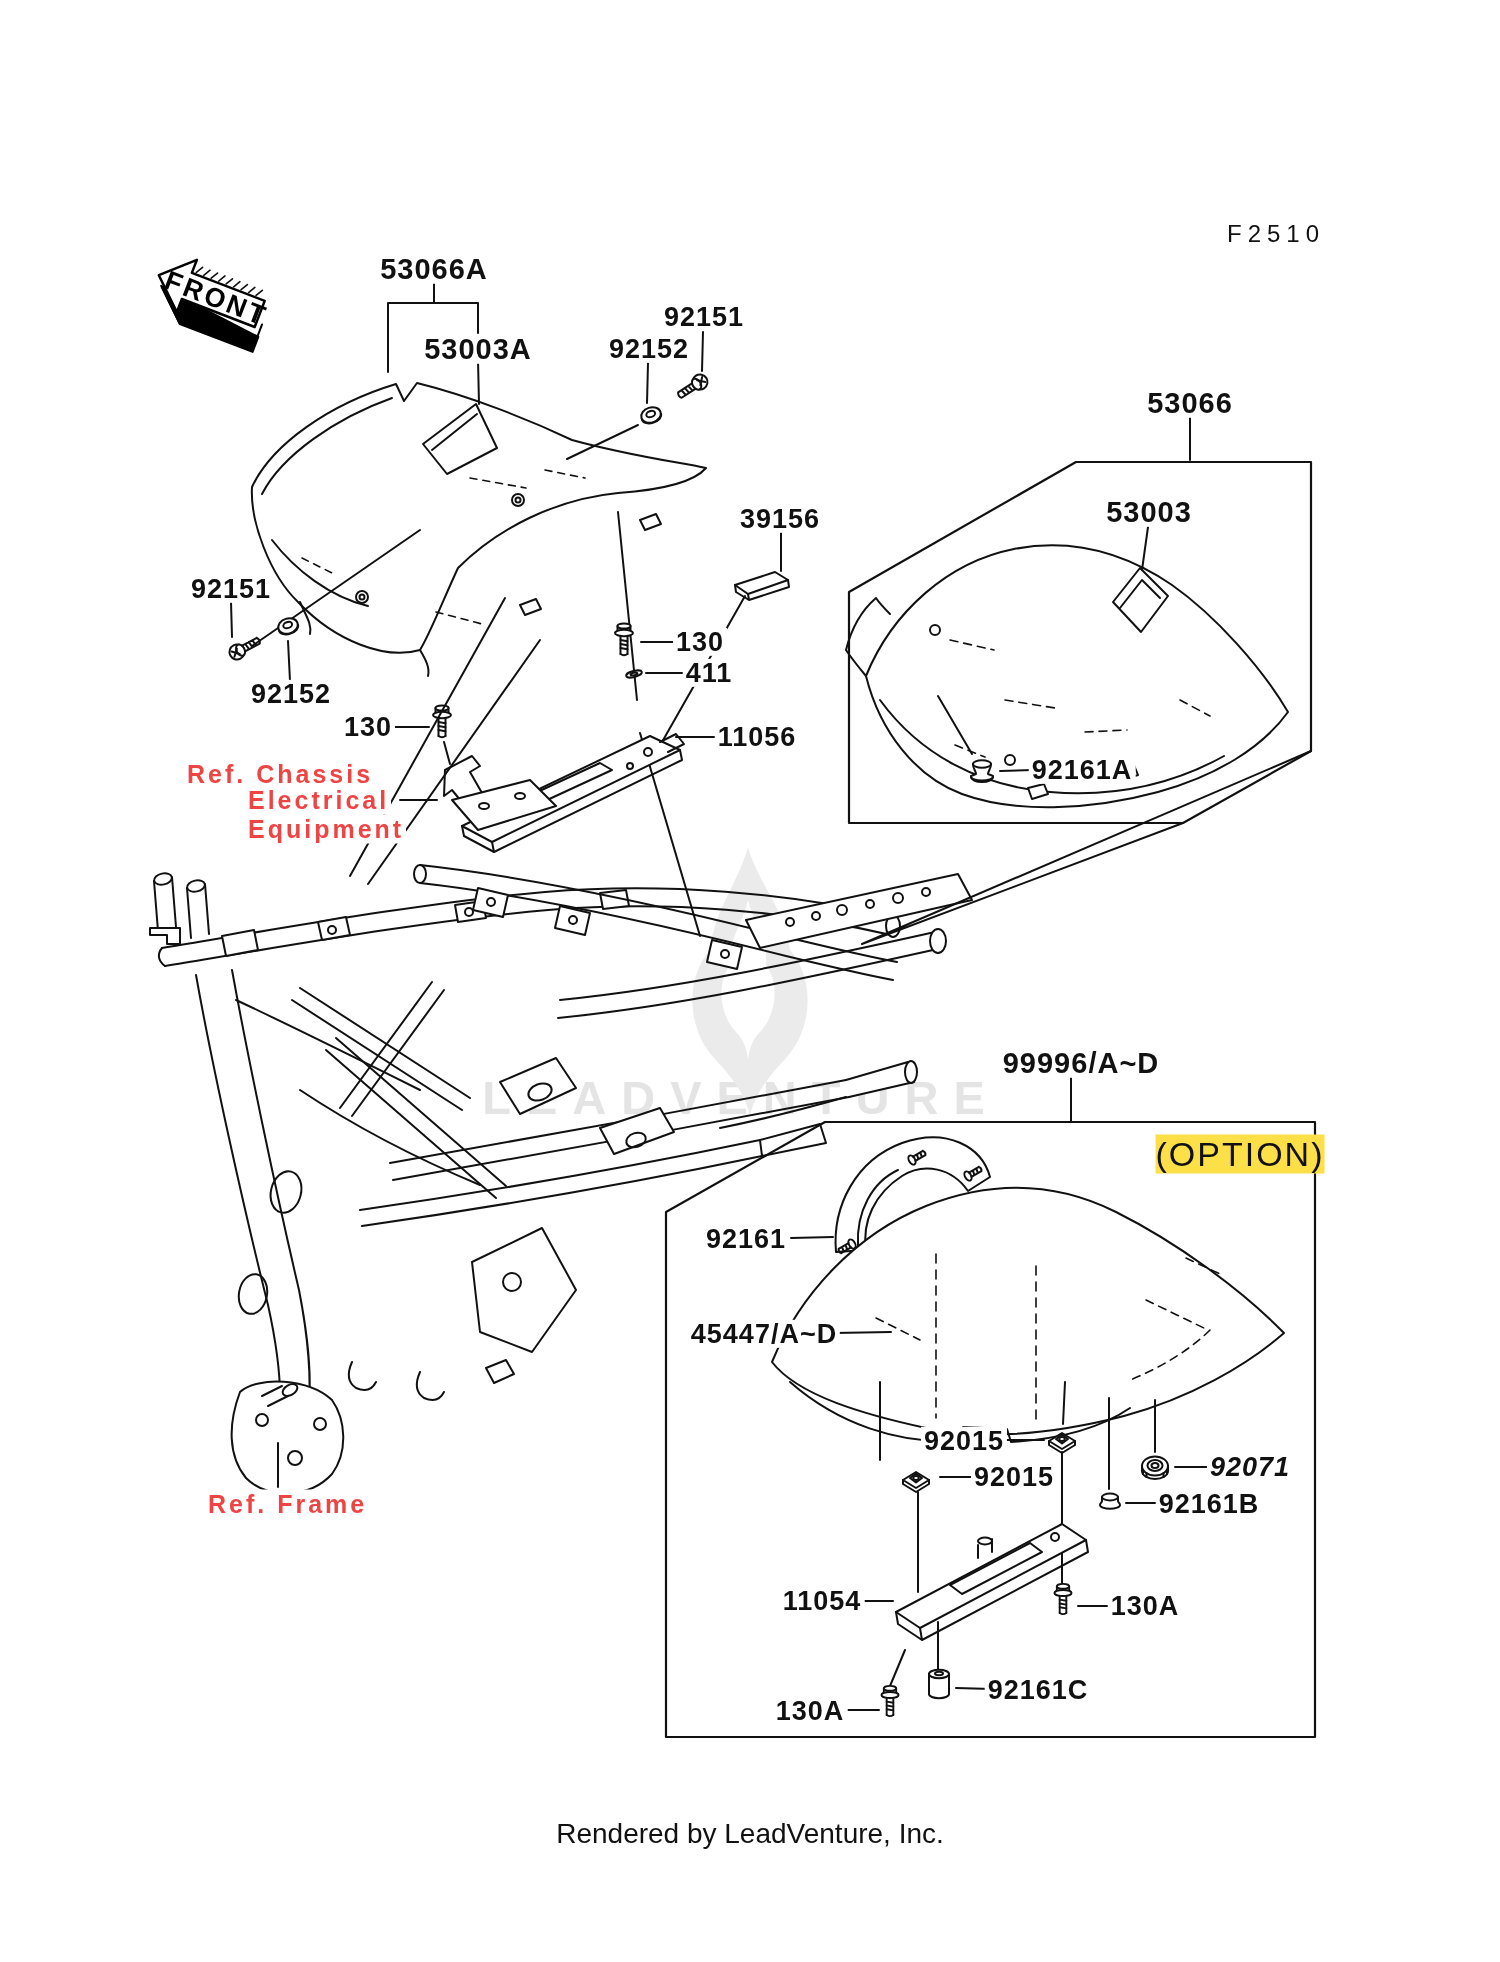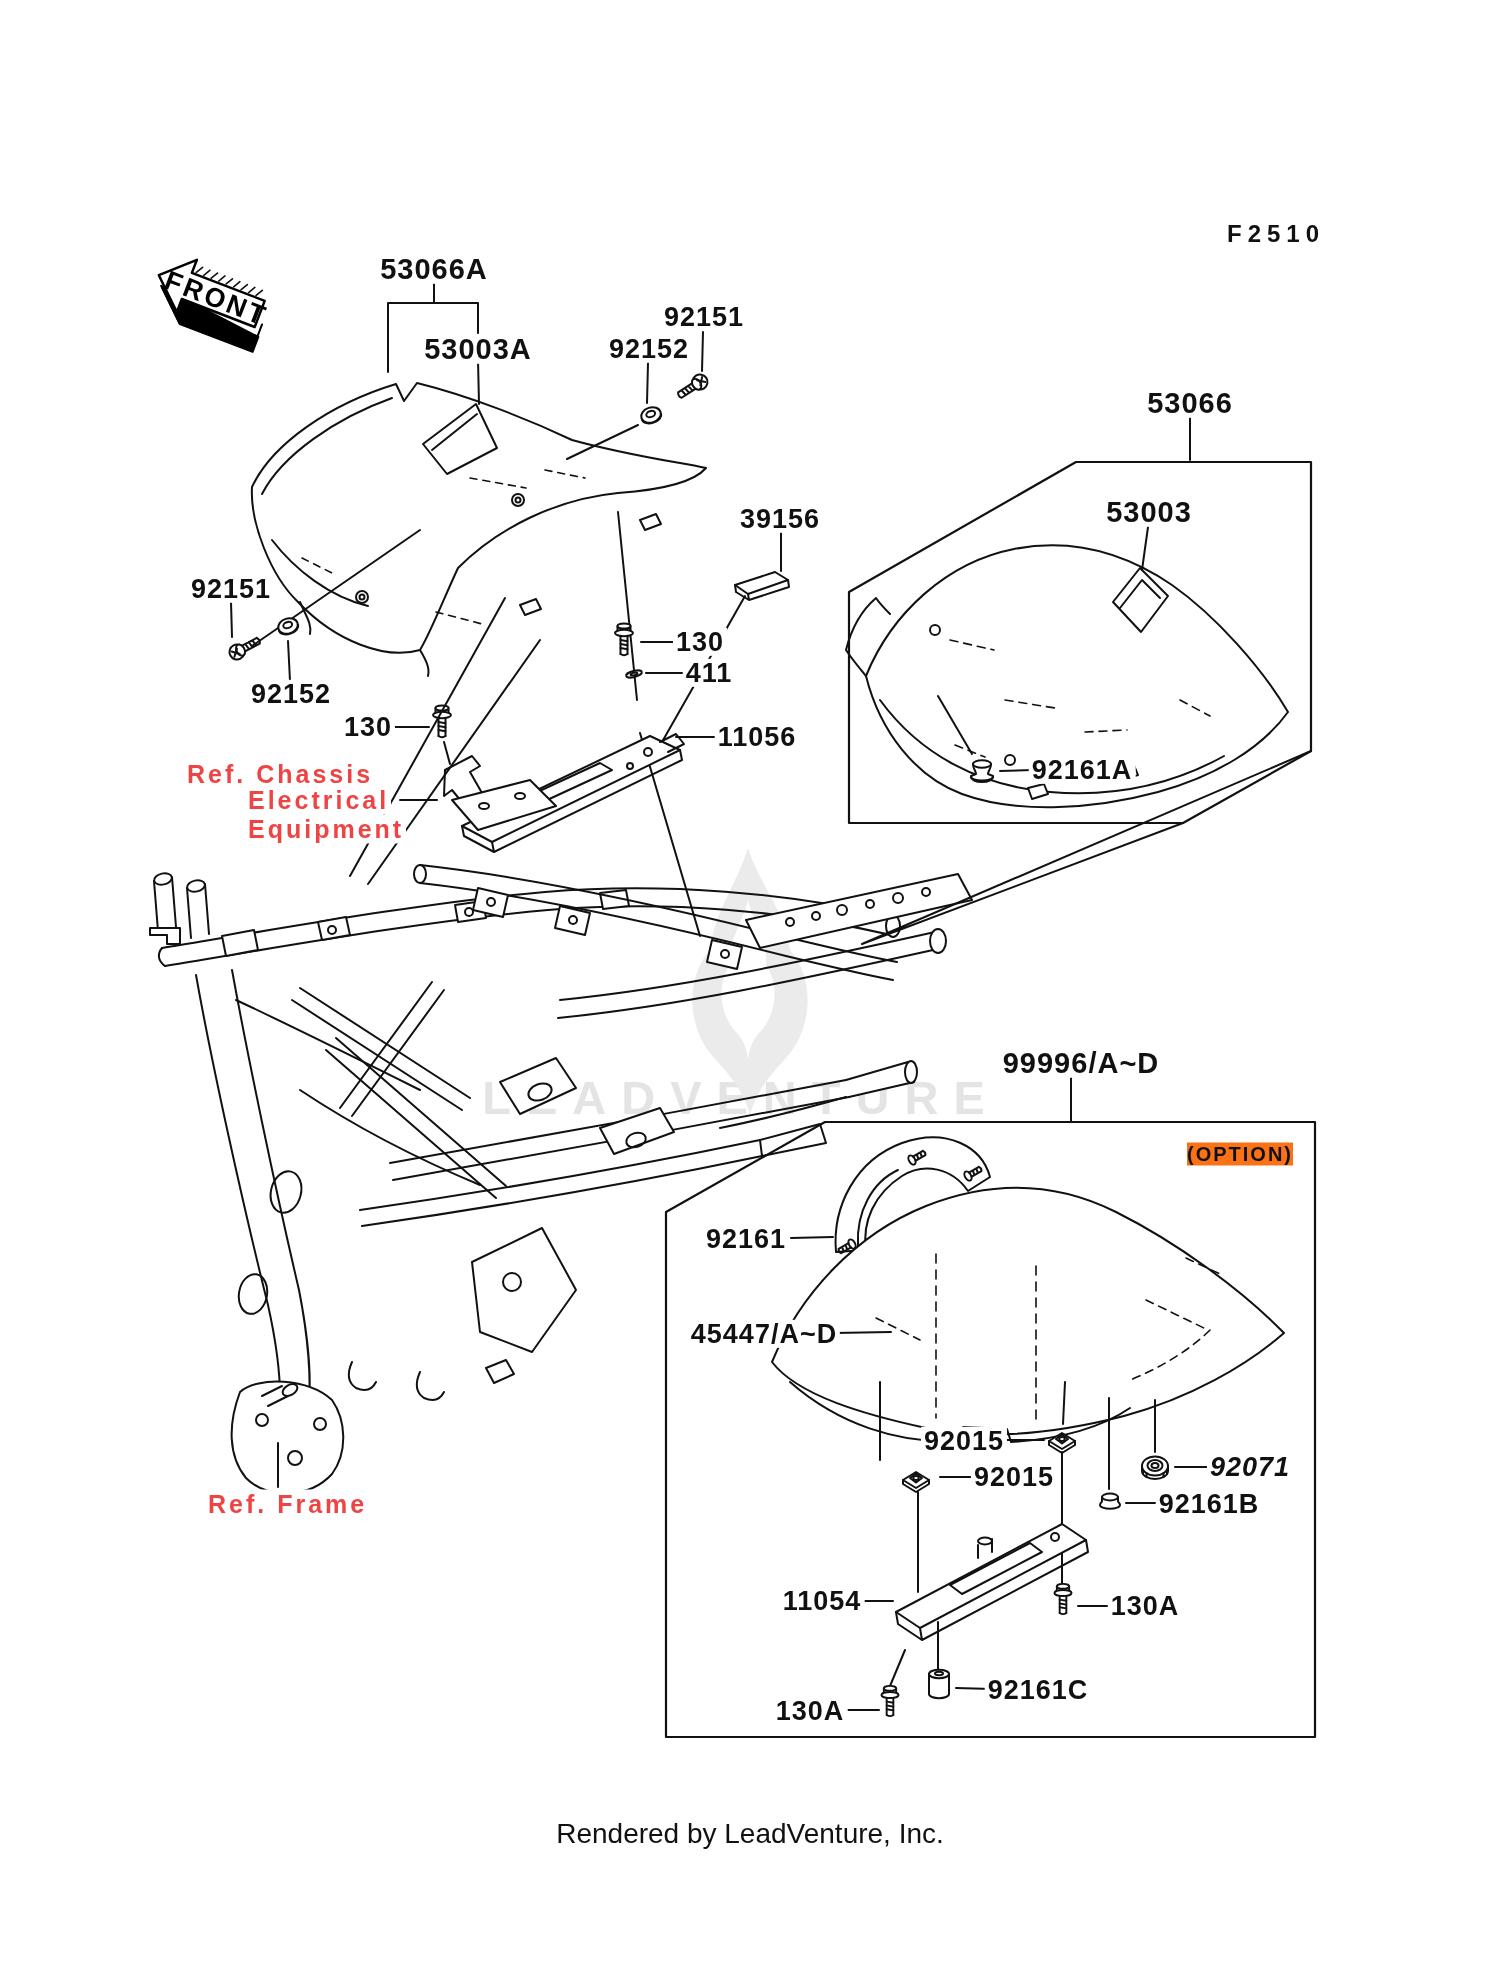--- a/index.html
+++ b/index.html
@@ -14,30 +14,30 @@
     user-select:none;
   }
   .pn{
     position:absolute;transform:translate(-50%,-50%);
     font-weight:bold;font-size:27px;color:#111;letter-spacing:1px;
     background:#fff;padding:0 3px;white-space:nowrap;line-height:1.05;
   }
   .pn.big{font-size:29px;}
   .fig{
     position:absolute;transform:translate(-50%,-50%);
-    font-weight:700;font-size:24px;color:#111;letter-spacing:6px;white-space:nowrap;
+    font-weight:400;font-size:24px;color:#111;letter-spacing:6px;white-space:nowrap;
   }
   .reftext{
     position:absolute;transform:translateY(-50%);
     font-weight:bold;font-size:25px;color:#ef4444;letter-spacing:3px;background:#fff;
     white-space:nowrap;padding:0 2px;
   }
   .optiontag{
     position:absolute;transform:translate(-50%,-50%);
-    font-weight:bold;font-size:20px;color:#111;letter-spacing:2px;background:#f97316;white-space:nowrap;
+    font-weight:normal;font-size:34px;color:#111;letter-spacing:2px;background:#fde047;white-space:nowrap;
   }
   .footer{
     position:absolute;left:750px;top:1834px;transform:translate(-50%,-50%);
     font-size:28px;color:#111;letter-spacing:0px;white-space:nowrap;
   }
 </style>
 </head>
 <body>
 
 <div id="stage">

